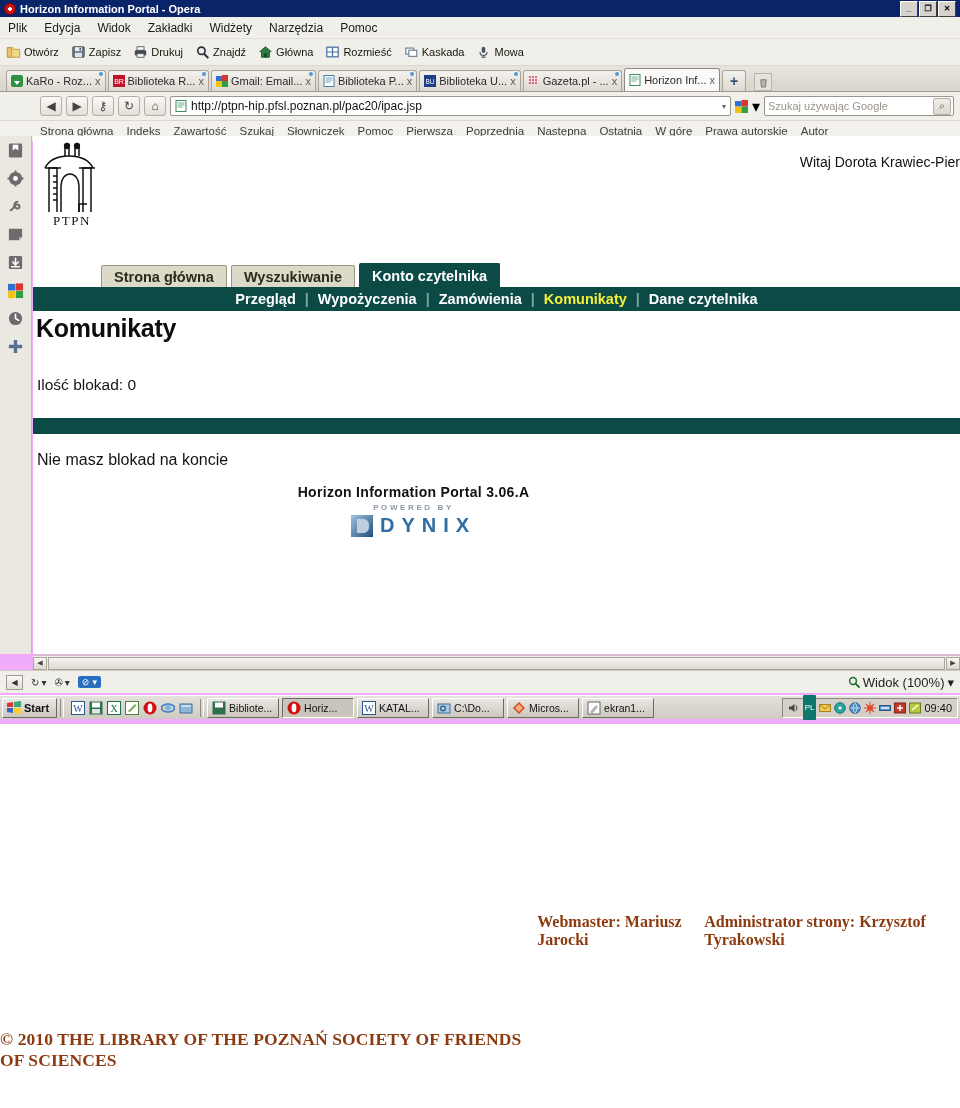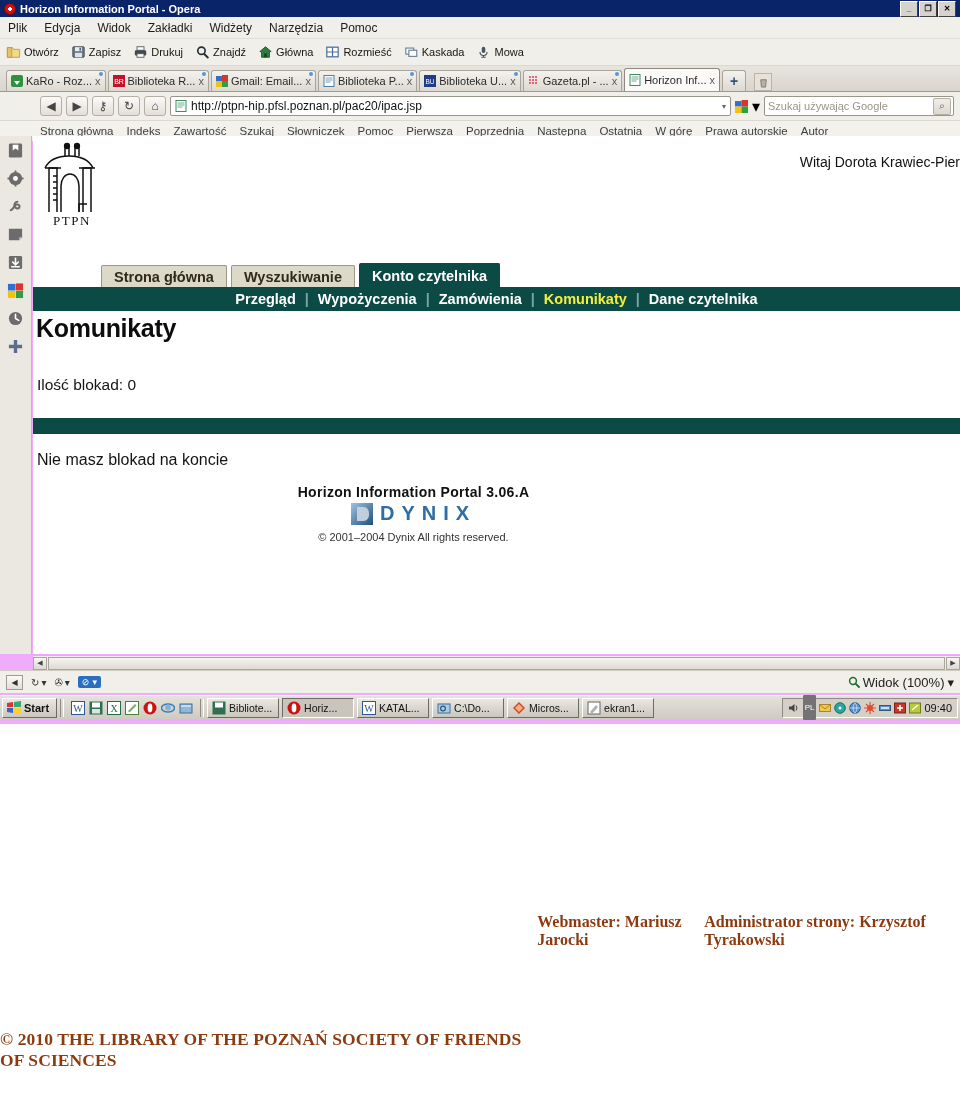--- a/index.html
+++ b/index.html
@@ -588,35 +588,35 @@
       <a>Dane czytelnika</a>
     </div>
 
     <div class="pagetitle">Komunikaty</div>
     <div class="blockcount">Ilość blokad: 0</div>
     <div class="tealband"></div>
     <div class="nolocks">Nie masz blokad na koncie</div>
 
     <div class="dynixbox">
       <div class="dx-title">Horizon Information Portal 3.06.A</div>
+      <div class="dx-pwr">POWERED BY</div>
       <div class="dx-logo">
         <svg class="dx-mark" viewBox="0 0 22 22">
           <defs>
             <linearGradient id="dxg" x1="0" y1="0" x2="1" y2="1">
               <stop offset="0" stop-color="#9fc3e0"></stop>
                 <stop offset="1" stop-color="#1d4f7d"></stop>
             </linearGradient>
           </defs>
           <rect width="22" height="22" fill="url(#dxg)"></rect>
           <path d="M6 4h6c4 0 6 3 6 7s-2 7-6 7H6z" fill="#fff" opacity="0.92"></path>
           <path d="M6 4h6c4 0 6 3 6 7s-2 7-6 7H6z" fill="#2a5c8c" opacity="0.25"></path>
         </svg>
         <span class="dx-word">DYNIX</span>
       </div>
-      <div class="dx-copy">© 2001–2004 Dynix All rights reserved.</div>
     </div>
   </div>
 
   <div class="hscroll">
     <span class="hs-arrow">◀</span>
     <span class="hs-thumb"></span>
     <span class="hs-arrow">▶</span>
   </div>
 
   <div class="statusbar">
@@ -730,21 +730,21 @@
       <path d="M3 11 9 4l2 2-6 7z" fill="#b0b0b0"></path>
     </svg>
     <span>ekran1...</span>
   </div>
 
   <div class="tray">
     <svg class="tri" viewBox="0 0 12 12">
       <path d="M1 4.5h2.5L6.5 2v8L3.5 7.5H1z" fill="#444"></path>
       <path d="M8 3.5a4 4 0 0 1 0 5" stroke="#444" fill="none"></path>
     </svg>
-    <span style="background:#737373;color:#fff;font-size:8px;padding:8px 2px;border-radius:1px;">PL</span>
+    <span style="background:#0f766e;color:#fff;font-size:8px;padding:8px 2px;border-radius:1px;">PL</span>
     <svg class="tri" viewBox="0 0 12 12">
       <rect x="0.5" y="2.5" width="11" height="7" fill="#f2c94c" stroke="#a8842a"></rect>
       <path d="M0.5 2.5 6 7l5.5-4.5" fill="none" stroke="#a8842a"></path>
     </svg>
     <svg class="tri" viewBox="0 0 12 12">
       <circle cx="6" cy="6" r="5.3" fill="#2aa5a0" stroke="#14706c"></circle>
         <circle cx="6" cy="6" r="1.5" fill="#fff"></circle>
     </svg>
     <svg class="tri" viewBox="0 0 12 12">
       <circle cx="6" cy="6" r="5.3" fill="#4f8fcf" stroke="#2c5b80"></circle>

